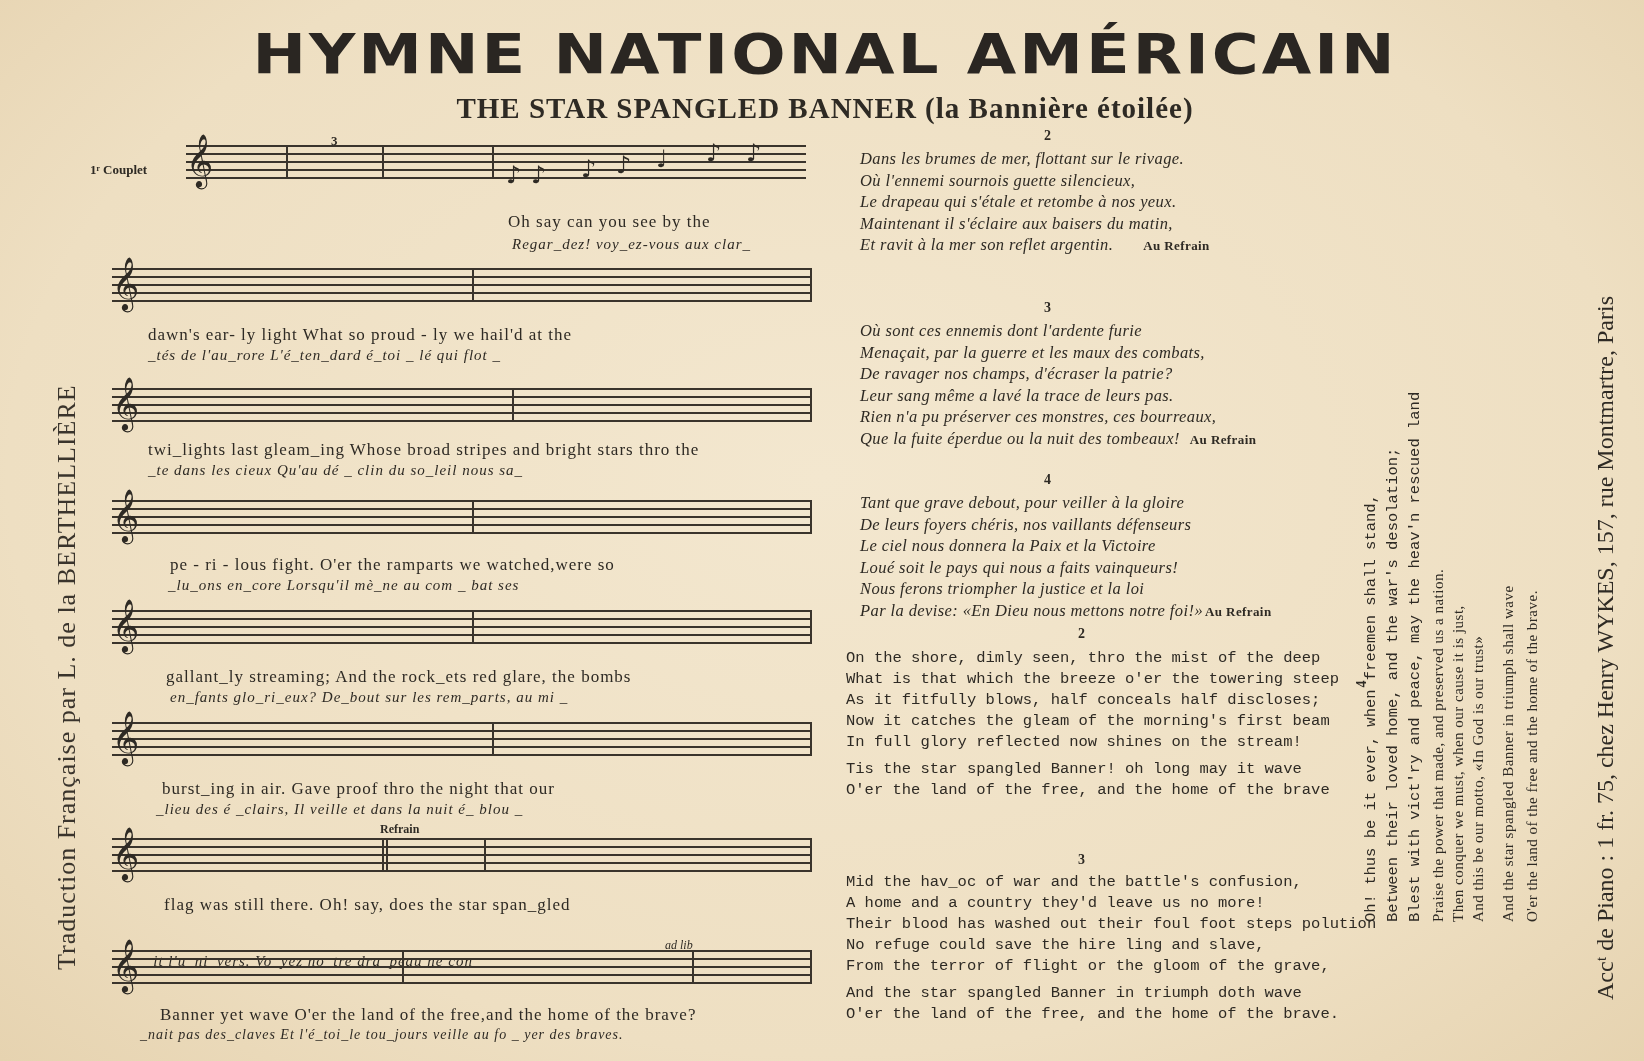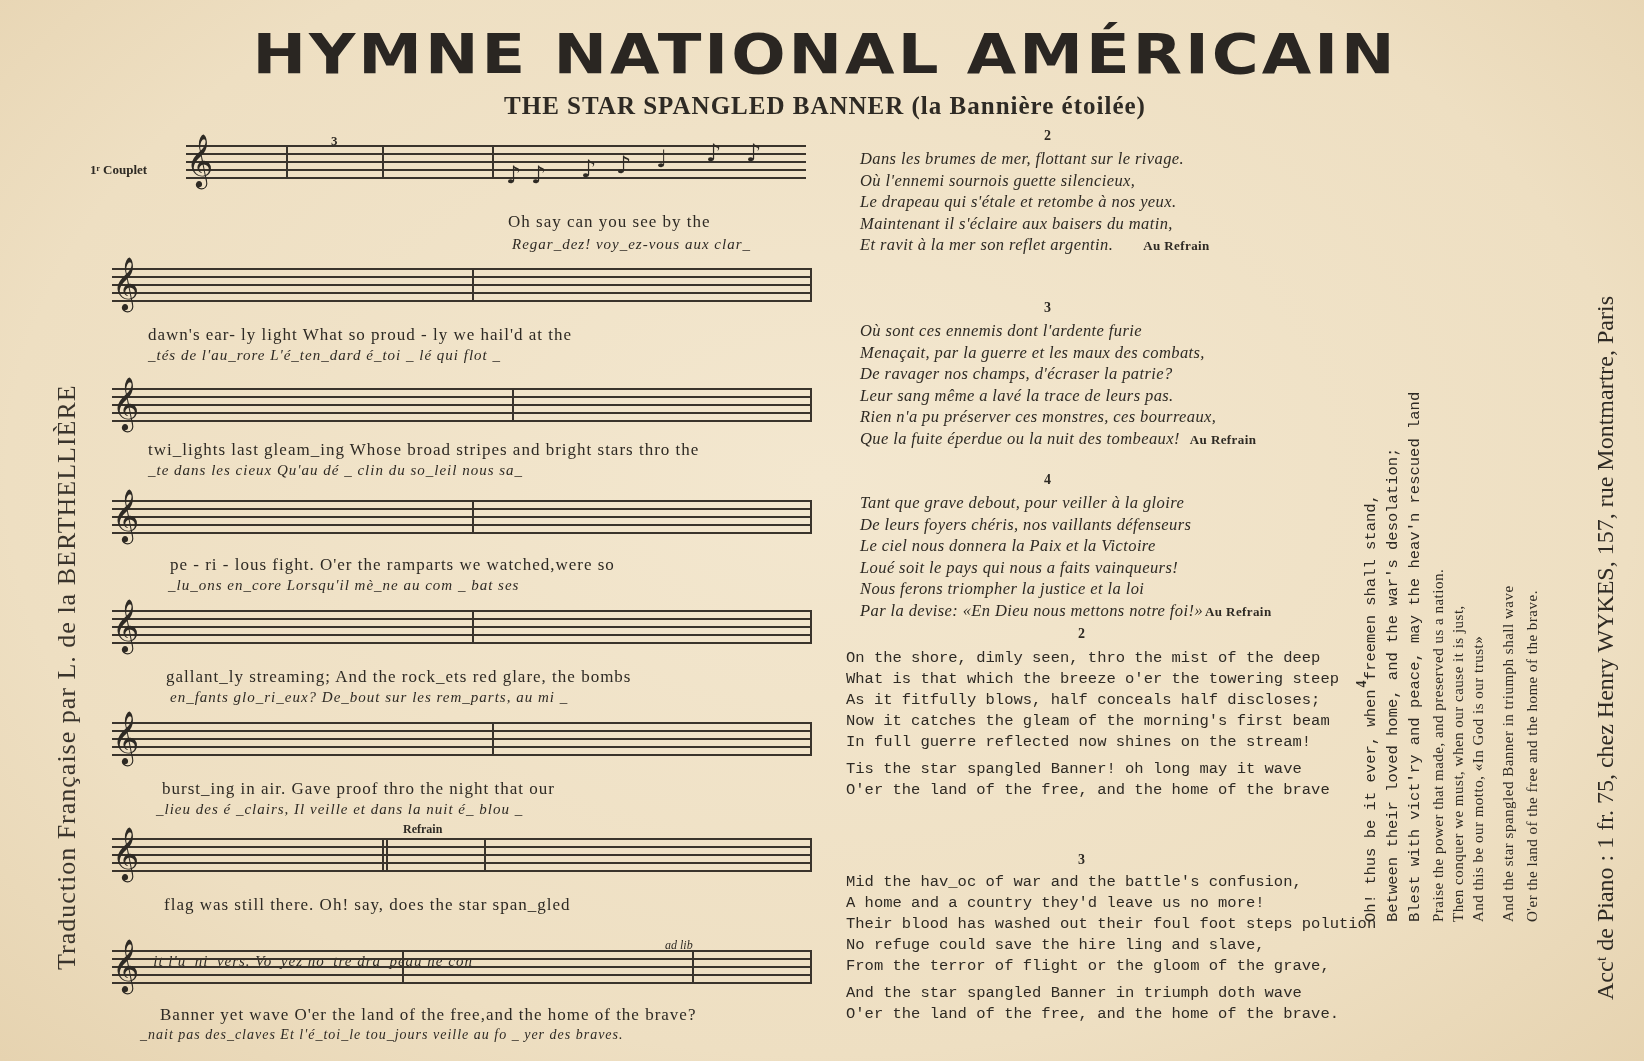--- a/index.html
+++ b/index.html
@@ -1,19 +1,19 @@
 <!DOCTYPE html>
 <html><head>
 <meta charset="utf-8">
 <style>
   html,body{margin:0;padding:0;}
   body{width:1644px;height:1061px;background:#efe2c8;position:relative;overflow:hidden;font-family:"Liberation Serif",serif;color:#2e2a24;}
   .page{position:absolute;left:0;top:0;width:1644px;height:1061px;background:radial-gradient(ellipse at 50% 45%, #f3e7cf 0%, #eedfc2 70%, #e6d3b0 100%);}
   .title{position:absolute;left:150px;top:24px;width:1350px;text-align:center;font-family:"DejaVu Sans",sans-serif;font-weight:bold;font-size:64px;letter-spacing:3px;line-height:72px;color:#2a2622;transform:scaleY(0.85);transform-origin:top;}
-  .subtitle{position:absolute;left:150px;top:92px;width:1350px;text-align:center;font-family:"Liberation Serif",serif;font-weight:bold;font-size:25px;letter-spacing:1px;color:#2e2a24;}
+  .subtitle{position:absolute;left:150px;top:92px;width:1350px;text-align:center;font-family:"Liberation Serif",serif;font-weight:bold;font-size:29px;letter-spacing:1px;color:#2e2a24;}
   .vert-left{position:absolute;left:52px;top:970px;transform:rotate(-90deg);transform-origin:left top;font-family:"Liberation Serif",serif;font-size:26px;letter-spacing:1px;white-space:nowrap;color:#3a342c;}
   .vert-right{position:absolute;left:1592px;top:1000px;transform:rotate(-90deg);transform-origin:left top;font-family:"Liberation Serif",serif;font-size:24px;white-space:nowrap;color:#2e2a24;}
   .couplet-label{position:absolute;left:90px;top:162px;font-size:13px;font-weight:bold;}
   .system{position:absolute;left:112px;width:700px;}
   .staff{position:relative;height:40px;margin-left:0;}
   .staff .line{position:absolute;left:0;right:0;height:1.5px;background:#3a342c;}
   .staff .bar{position:absolute;top:0;width:2px;height:33px;background:#3a342c;}
   .staff .clef{position:absolute;left:0;top:-10px;font-size:46px;line-height:50px;font-family:"DejaVu Sans",sans-serif;}
   .staff .note{position:absolute;font-size:24px;font-family:"DejaVu Sans",sans-serif;line-height:24px;}
   .lyric-en{font-family:"Liberation Serif",serif;font-size:17px;letter-spacing:1px;white-space:nowrap;position:absolute;}
@@ -134,21 +134,21 @@
           <div class="line" style="top:24px"></div>
           <div class="line" style="top:32px"></div>
         <span class="clef">𝄞</span>
         <span class="bar" style="left:380px"></span>
           <span class="bar" style="left:698px"></span>
       </div>
     </div>
     <div class="lyric-en" style="left:162px;top:779px;">burst_ing  in  air.  Gave    proof  thro the  night  that our</div>
     <div class="lyric-fr" style="left:156px;top:801px;">_lieu  des  é _clairs,  Il  veille  et   dans la  nuit  é_ blou _</div>
 
-    <span class="refrain-mark" style="left:403px;top:822px;">Refrain</span>
+    <span class="refrain-mark" style="left:380px;top:822px;">Refrain</span>
     <div class="system" style="top:838px;">
       <div class="staff">
           <div class="line" style="top:0"></div>
           <div class="line" style="top:8px"></div>
           <div class="line" style="top:16px"></div>
           <div class="line" style="top:24px"></div>
           <div class="line" style="top:32px"></div>
         <span class="clef">𝄞</span>
         <span class="bar" style="left:270px"></span>
           <span class="bar" style="left:274px"></span>
@@ -205,21 +205,21 @@
     <div>Nous ferons triompher la justice et la loi</div>
     <div><span>Par la devise: «En Dieu nous mettons notre foi!»</span><span class="refrain-tag" style="margin-left:2px">Au Refrain</span></div>
   </div>
 
   <div class="verse-num" style="left:1078px;top:626px;">2</div>
   <div class="verse-en" style="top:648px;">
     <div>On the shore, dimly seen, thro the mist of the deep</div>
     <div>What is that which the breeze o'er the towering steep</div>
     <div>As it fitfully blows, half conceals half discloses;</div>
     <div>Now it catches the gleam of the morning's first beam</div>
-    <div>In full guerre reflected now shines on the stream!</div>
+    <div>In full glory reflected now shines on the stream!</div>
     <div style="margin-top:6px">Tis the star spangled Banner! oh long may it wave</div>
     <div>O'er the land of the free, and the home of the brave</div>
   </div>
 
   <div class="verse-num" style="left:1078px;top:852px;">3</div>
   <div class="verse-en" style="top:872px;">
     <div>Mid the hav_oc of war and the battle's confusion,</div>
     <div>A home and a country they'd leave us no more!</div>
     <div>Their blood has washed out their foul foot steps polution</div>
     <div>No refuge could save the hire ling and slave,</div>

